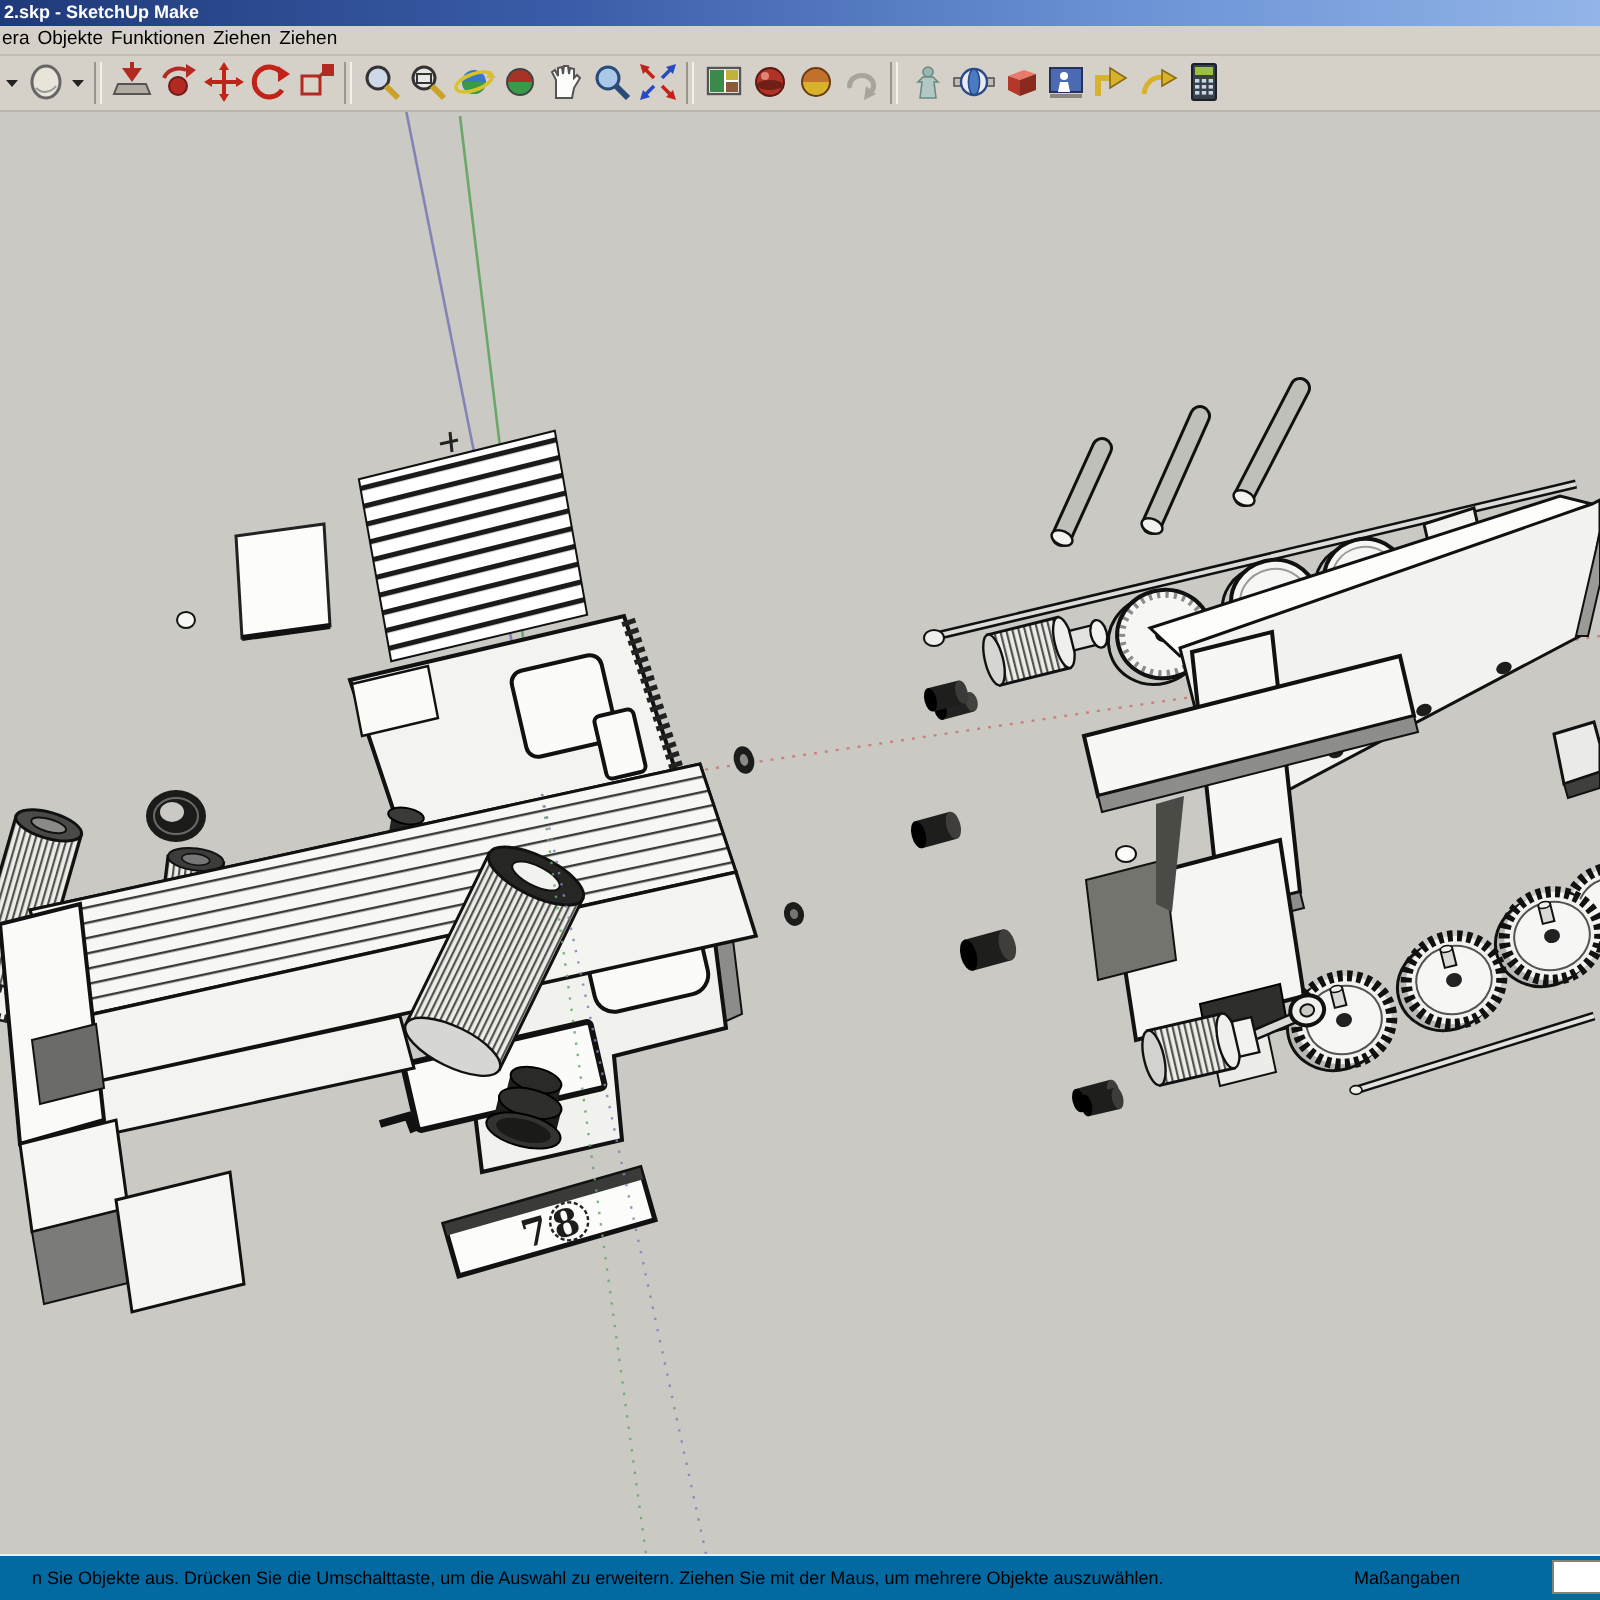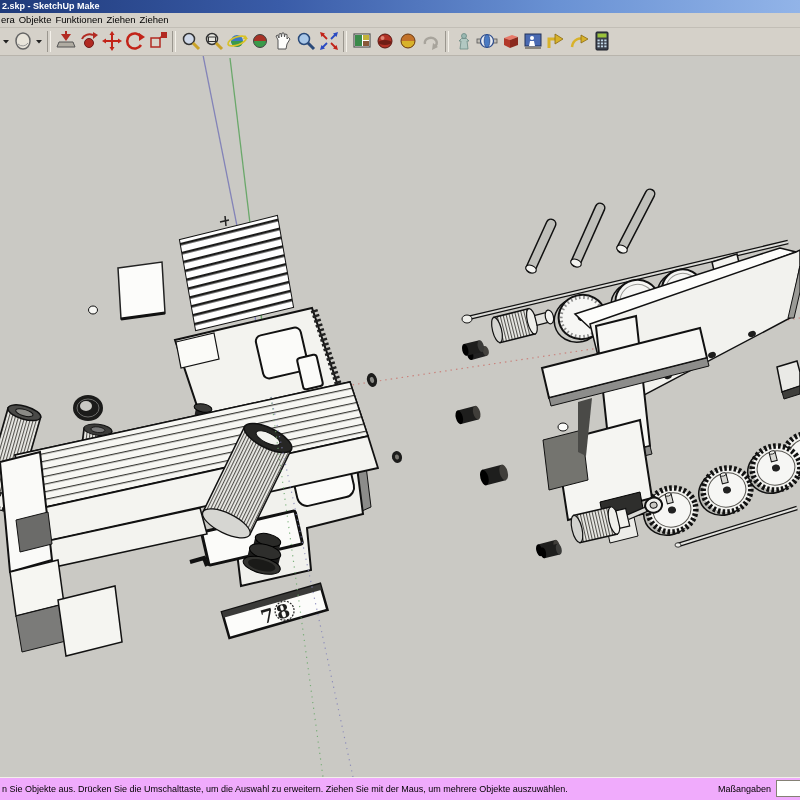--- a/index.html
+++ b/index.html
@@ -8,21 +8,21 @@
   .titlebar{height:13px;background:linear-gradient(90deg,#1f3a7a 0%,#3a5ca8 35%,#6a92d4 70%,#92b4e8 100%);color:#fff;font-size:9px;font-weight:bold;line-height:13px;padding-left:2px;white-space:nowrap;overflow:hidden;}
   .menubar{height:15px;background:#d5d1c9;font-size:9.5px;display:flex;align-items:center;border-bottom:1px solid #c2beb6;}
   .menubar span{padding:0 2px;cursor:default;}
   .menubar span:first-child{padding-left:1px;}
   .toolbar{height:27px;background:#d5d1c9;display:flex;align-items:center;padding-left:1px;border-bottom:1px solid #b8b4ac;}
   .tb{width:23px;height:23px;display:flex;align-items:center;justify-content:center;flex:0 0 auto;}
   .tb.narrow{width:10px;}
   .sep{width:2px;height:21px;border-left:1px solid #9a968e;border-right:1px solid #f4f1ea;margin:0 3px;flex:0 0 auto;}
   .viewport{height:721px;background:#cac9c4;position:relative;}
   .viewport svg{display:block;}
-  .statusbar{height:23px;background:#f0abfc;display:flex;align-items:center;font-size:9px;padding-left:2px;border-top:1px solid #f2efe9;}
+  .statusbar{height:23px;background:#0369a1;display:flex;align-items:center;font-size:9px;padding-left:16px;border-top:1px solid #f2efe9;gap:41px;}
   .status-msg{flex:1;white-space:nowrap;overflow:hidden;}
   .meas-label{margin:0 5px 0 4px;white-space:nowrap;}
   .meas-input{width:23px;height:15px;background:#fff;border:1px solid #858175;border-right:none;}
 </style>
 </head>
 <body>
 
 <div class="window">
 
   <div class="titlebar">

